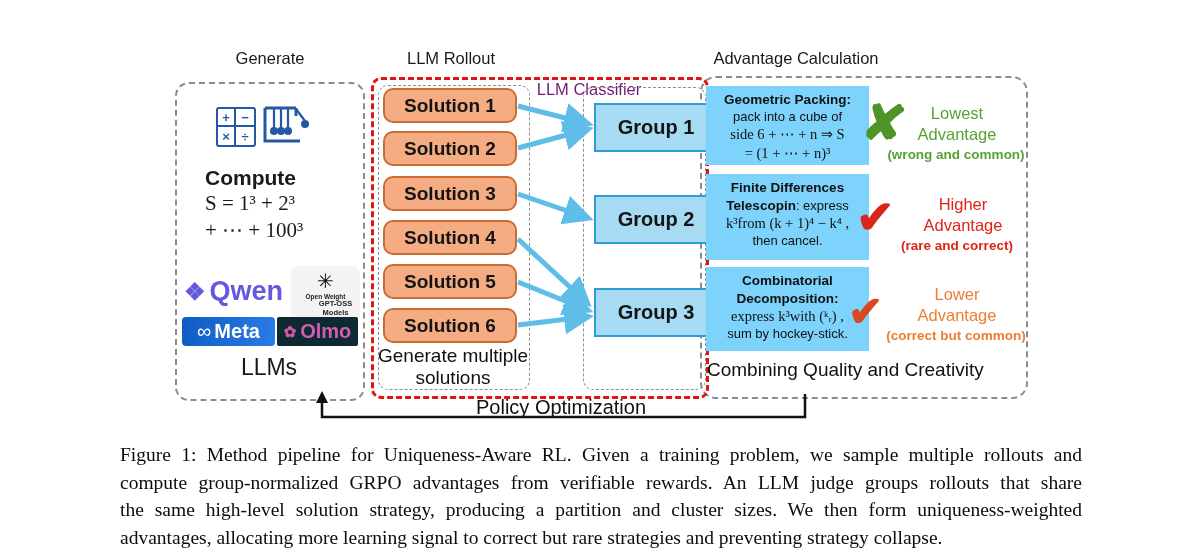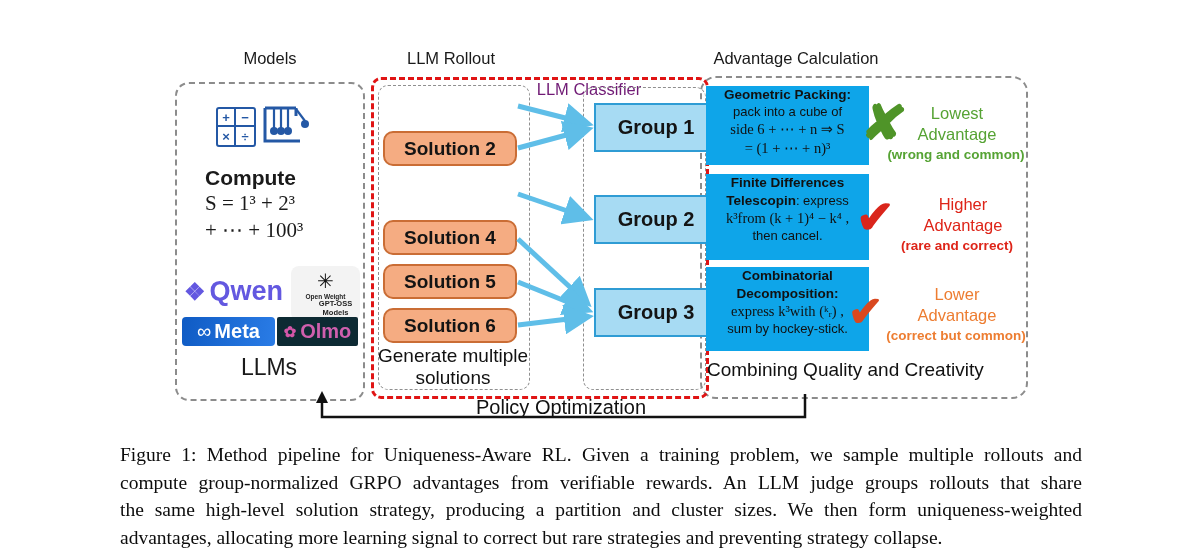--- a/index.html
+++ b/index.html
@@ -39,22 +39,22 @@
   .olmo-badge .glyph{font-size:15px;color:#d356a8;}
   .llms-label{font-size:23px;text-align:center;}
   
   .solution{left:383px;width:134px;height:35px;background:#f5ac82;border:2px solid #ca6d35;
         border-radius:10px;display:flex;align-items:center;justify-content:center;
         font-size:19px;font-weight:600;color:#141414;box-sizing:border-box;}
   .group{left:594px;width:124px;height:49px;background:#a7dbf3;border:2px solid #2f9cd4;
         display:flex;align-items:center;justify-content:center;font-size:20px;font-weight:600;
         color:#141414;box-sizing:border-box;}
   
-  .strategy{left:706px;width:163px;background:#0ea5e9;text-align:center;
-        font-size:13px;line-height:1.3;color:#111;box-sizing:border-box;}
+  .strategy{left:706px;width:163px;background:#7dd3fc;text-align:center;
+        font-size:13px;line-height:1.3;color:#111;padding-top:5px;box-sizing:border-box;}
   .strategy .b{font-weight:700;font-size:13.5px;}
   .strategy .math{font-family:"Liberation Serif",serif;font-size:14.5px;}
   
   .adv{text-align:center;white-space:nowrap;}
   .adv .w{font-size:16.5px;line-height:1.25;}
   .adv .note{font-size:13.5px;font-weight:700;}
   .adv.green{color:#56a334;}
   .adv.redc{color:#de2418;}
   .adv.orange{color:#ed7d31;}
   .mark{font-weight:700;line-height:1;}
@@ -66,21 +66,21 @@
   .caption{left:120px;top:441px;width:962px;font-family:"Liberation Serif",serif;
         font-size:19.5px;line-height:27.5px;color:#0c0c0c;}
   .cap-line{text-align:justify;text-align-last:justify;}
   .cap-line.last{text-align-last:left;}
 </style>
 </head>
 <body>
 
 <div id="page">
 
-  <div class="abs colhead" style="left:200px;top:49px;width:140px;">Models</div>
+  <div class="abs colhead" style="left:200px;top:49px;width:140px;">Generate</div>
   <div class="abs colhead" style="left:381px;top:49px;width:140px;">LLM Rollout</div>
   <div class="abs colhead red" style="left:519px;top:49px;width:140px;">LLM Classifier</div>
   <div class="abs colhead" style="left:696px;top:49px;width:200px;">Advantage Calculation</div>
 
   <div class="abs dash-gray" style="left:175px;top:82px;width:186px;height:315px;"></div>
   <div class="abs dash-gray" style="left:700px;top:76px;width:324px;height:319px;border-radius:16px;"></div>
   <div class="abs dash-red" style="left:371px;top:77px;width:332px;height:316px;"></div>
   <div class="abs dash-gray-thin" style="left:378px;top:85px;width:150px;height:303px;"></div>
   <div class="abs dash-gray-thin" style="left:583px;top:87px;width:121px;height:301px;"></div>
 
@@ -119,21 +119,23 @@
   <div class="abs meta-badge" style="left:182px;top:317px;">
     <span class="glyph">∞</span>
     <span>Meta</span>
   </div>
   <div class="abs olmo-badge" style="left:277px;top:317px;">
     <span class="glyph">✿</span>
     <span>Olmo</span>
   </div>
   <div class="abs llms-label" style="left:200px;top:354px;width:138px;">LLMs</div>
 
+  <div class="abs solution" style="top:88px;">Solution 1</div>
   <div class="abs solution" style="top:131px;">Solution 2</div>
+  <div class="abs solution" style="top:176px;">Solution 3</div>
   <div class="abs solution" style="top:220px;">Solution 4</div>
   <div class="abs solution" style="top:264px;">Solution 5</div>
   <div class="abs solution" style="top:308px;">Solution 6</div>
   <div class="abs plainlabel" style="left:378px;top:345px;width:150px;text-align:center;">Generate multiple</div>
   <div class="abs plainlabel" style="left:378px;top:367px;width:150px;text-align:center;">solutions</div>
 
   <div class="abs group" style="top:103px;">Group 1</div>
   <div class="abs group" style="top:195px;">Group 2</div>
   <div class="abs group" style="top:288px;">Group 3</div>
 

